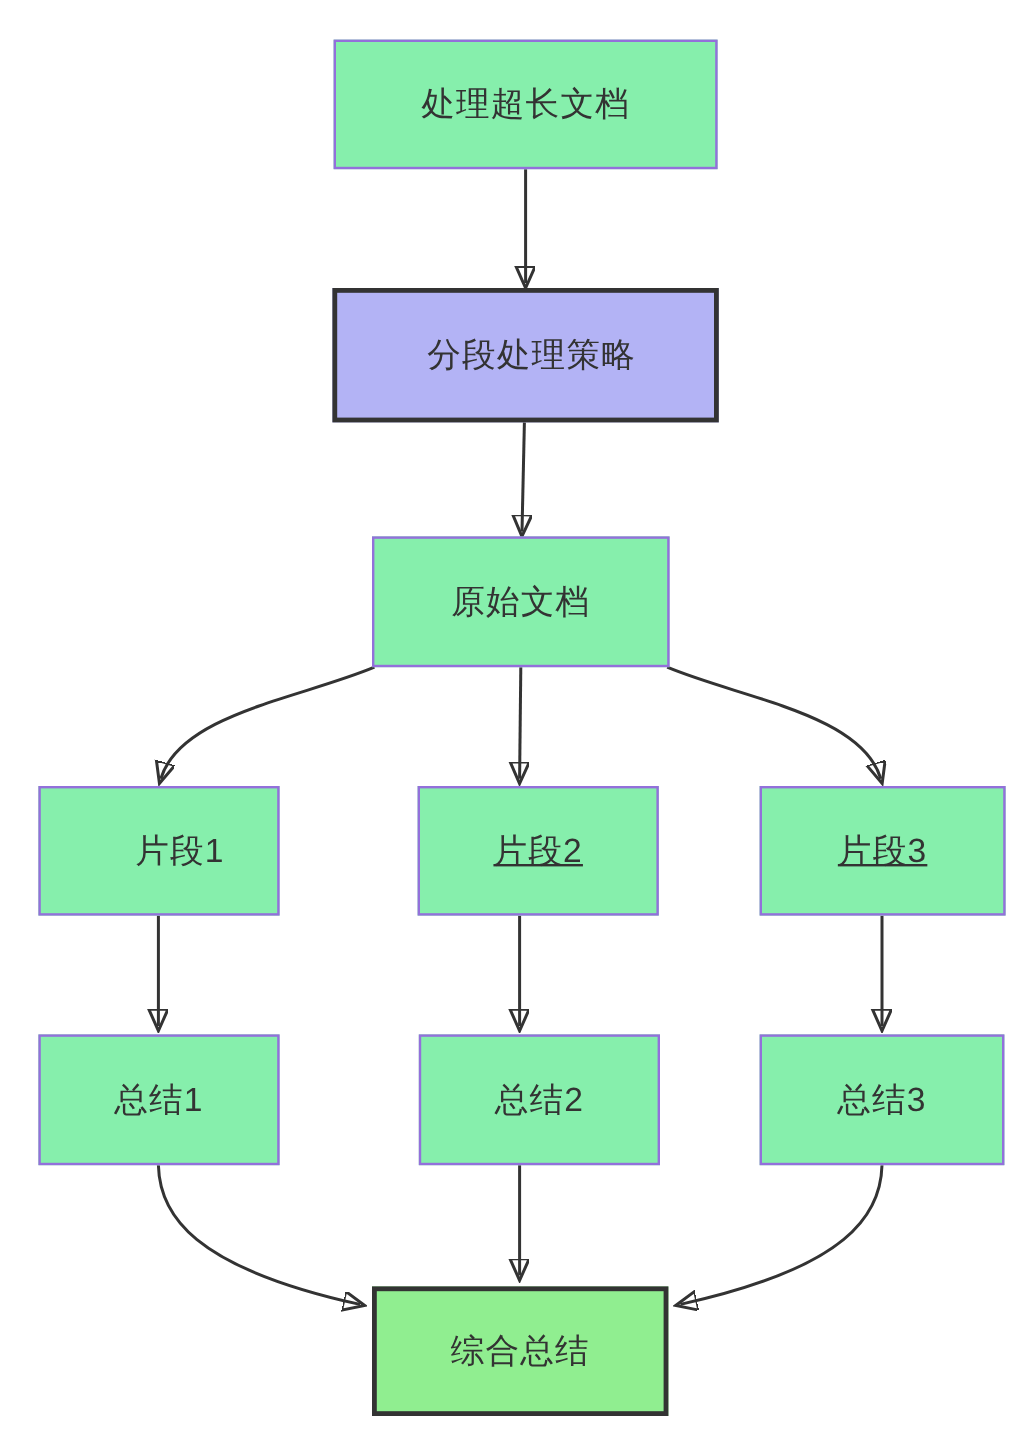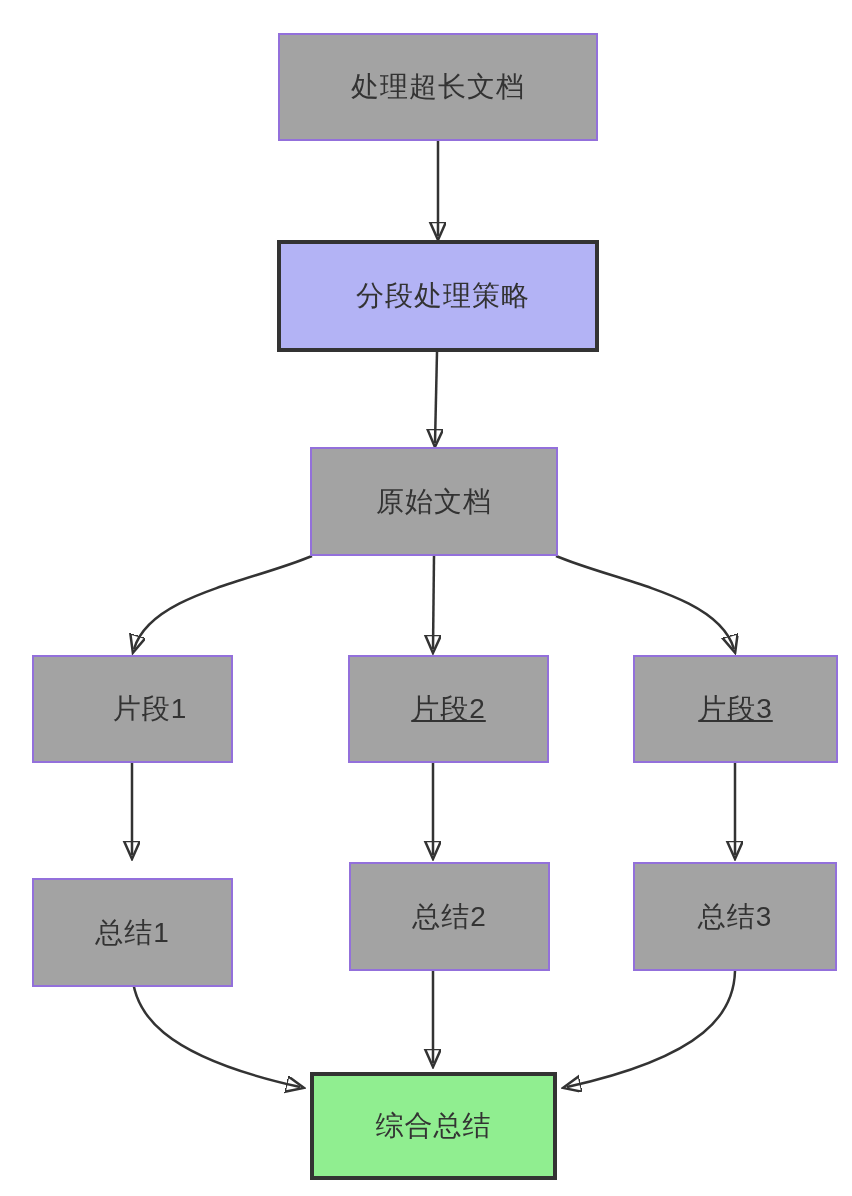--- a/index.html
+++ b/index.html
@@ -26,21 +26,21 @@
     fill: none;
     stroke: #333333;
     stroke-width: 2.5px;
   }
   .node {
     position: absolute;
     box-sizing: border-box;
     display: flex;
     align-items: center;
     justify-content: center;
-    background: #a3a3a3;
+    background: #86efac;
     border: 2px solid #9370DB;
     color: #333333;
     font-size: 28px;
     letter-spacing: 1px;
     text-align: center;
     white-space: nowrap;
   }
   .node.emphasis {
     background: #B3B3F5;
     border: 4px solid #333333;
@@ -92,21 +92,21 @@
   </div>
 
   <div class="node" style="left:348px; top:655px; width:201px; height:108px;text-decoration:underline;">
     <span>片段2</span>
   </div>
 
   <div class="node" style="left:633px; top:655px; width:205px; height:108px;text-decoration:underline;">
     <span>片段3</span>
   </div>
 
-  <div class="node" style="left:32px; top:862px; width:201px; height:109px;margin-top:16px;">
+  <div class="node" style="left:32px; top:862px; width:201px; height:109px;">
     <span>总结1</span>
   </div>
 
   <div class="node" style="left:349px; top:862px; width:201px; height:109px;">
     <span>总结2</span>
   </div>
 
   <div class="node" style="left:633px; top:862px; width:204px; height:109px;">
     <span>总结3</span>
   </div>

